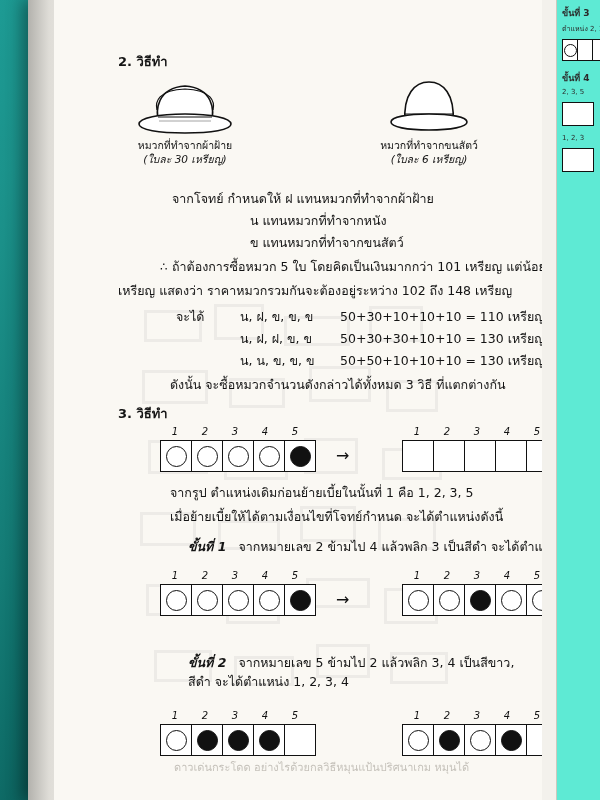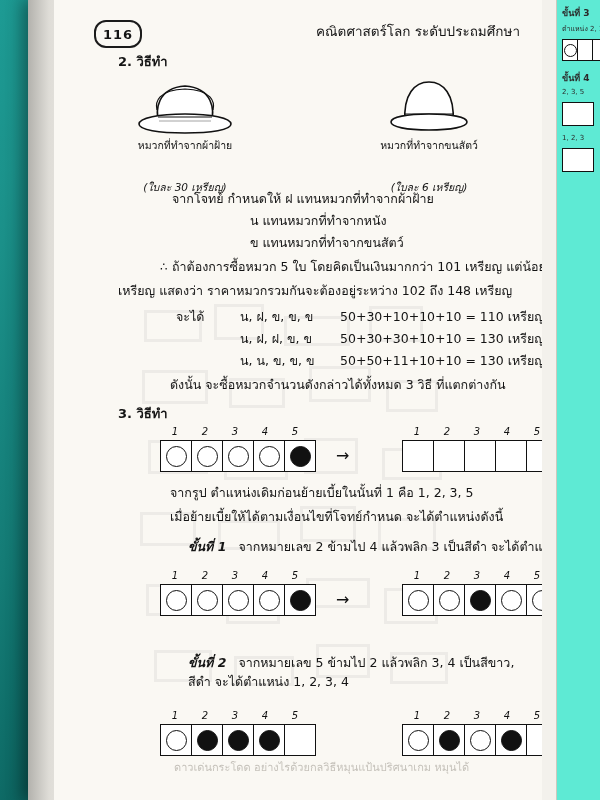--- a/index.html
+++ b/index.html
@@ -174,21 +174,21 @@
   }
   .hat-item {
     position: absolute;
     text-align: center;
     width: 130px;
     font-size: 10.5px;
     line-height: 1.35;
   }
   .hat-cap { position: relative; height: 68px; }
   .hat-label { white-space: nowrap; }
-  .hat-sub { font-style: italic; white-space: nowrap; margin-top: 28px; }
+  .hat-sub { font-style: italic; white-space: nowrap; }
 
   .row-text {
     position: absolute;
     white-space: nowrap;
   }
 
   
   .strip {
     position: absolute;
     display: flex;
@@ -275,24 +275,20 @@
       <span style="left:12px;  top:284px; width:56px; height:26px;"></span>
       <span style="left:92px;  top:290px; width:48px; height:28px;"></span>
       <span style="left:172px; top:278px; width:58px; height:24px;"></span>
       <span style="left:250px; top:288px; width:48px; height:30px;"></span>
       <span style="left:20px;  top:350px; width:52px; height:26px;"></span>
       <span style="left:100px; top:356px; width:54px; height:24px;"></span>
       <span style="left:182px; top:344px; width:48px; height:28px;"></span>
       <span style="left:256px; top:352px; width:52px; height:26px;"></span>
     </div>
 
-    <div class="header">
-      <div class="page-number">116</div>
-      <div class="header-title">คณิตศาสตร์โลก ระดับประถมศึกษา</div>
-    </div>
 
     <div class="content">
 
       <div class="sect-title sect-2">2. วิธีทำ</div>
 
       <div class="hats">
 
         <div class="hat-item" style="left:0px; top:0px;">
           <div class="hat-cap">
             <svg width="120" height="66" viewBox="0 0 120 66">
@@ -329,21 +325,21 @@
 
       <div class="row-text" style="left:122px; top:256px;">จะได้</div>
 
       <div class="row-text" style="left:186px; top:256px;">น, ฝ, ข, ข, ข</div>
       <div class="row-text" style="left:286px; top:256px;">50+30+10+10+10  =  110  เหรียญ</div>
 
       <div class="row-text" style="left:186px; top:278px;">น, ฝ, ฝ, ข, ข</div>
       <div class="row-text" style="left:286px; top:278px;">50+30+30+10+10  =  130  เหรียญ</div>
 
       <div class="row-text" style="left:186px; top:300px;">น, น, ข, ข, ข</div>
-      <div class="row-text" style="left:286px; top:300px;">50+50+11+10+10  =  130  เหรียญ</div>
+      <div class="row-text" style="left:286px; top:300px;">50+50+10+10+10  =  130  เหรียญ</div>
 
       <div class="row-text" style="left:116px; top:324px;">ดังนั้น จะซื้อหมวกจำนวนดังกล่าวได้ทั้งหมด 3 วิธี ที่แตกต่างกัน</div>
 
       <div class="sect-title" style="position:absolute; left:64px; top:352px;">3. วิธีทำ</div>
 
       <div class="nums" style="left:106px; top:372px;">
         <span>1</span>
         <span>2</span>
         <span>3</span>
         <span>4</span>

